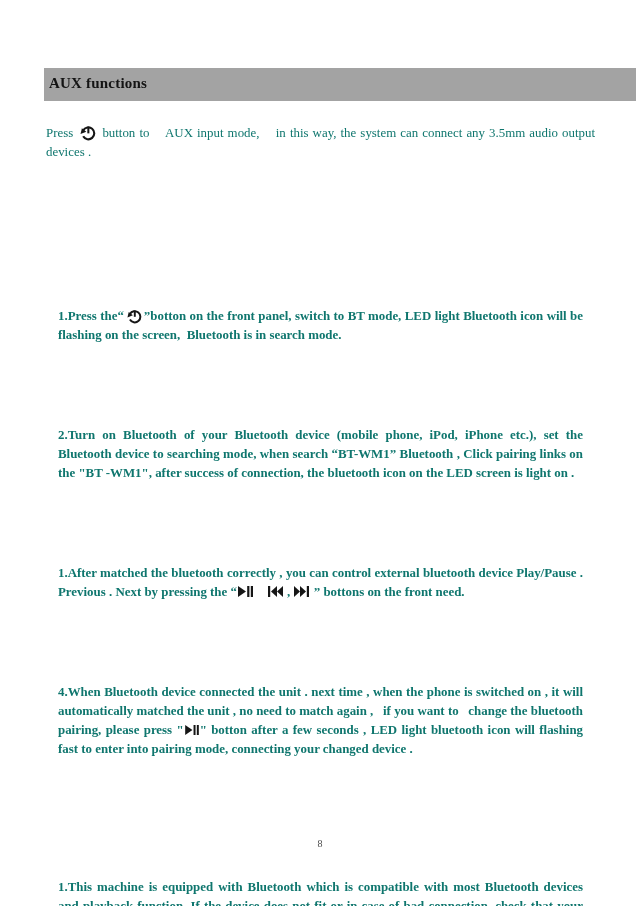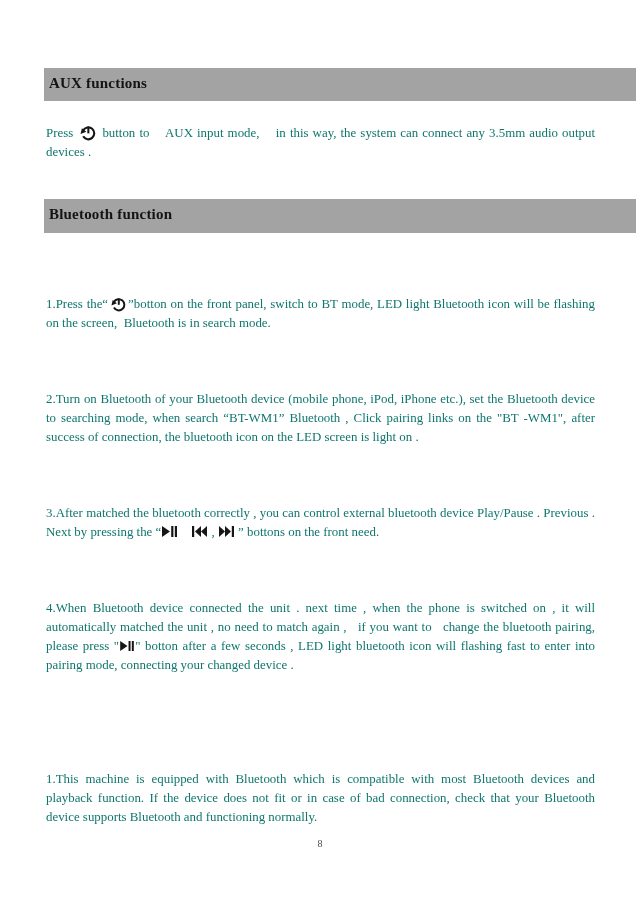--- a/index.html
+++ b/index.html
@@ -30,21 +30,21 @@
     position:absolute;
     left:46px;width:549px;
     font-size:12.9px;
     line-height:19px;
     text-align:justify;
     white-space:pre-wrap;
     color:#0f766e;
   }
   .aux-body{top:124px;}
   .bt-body{top:257px;}
-  .body-block p{margin:0;}
+  .body-block p{margin:12px;font-weight:bold;}
   .icn{display:inline-block;vertical-align:middle;}
   .icn svg{display:block;}
   .icn-source{margin:0 2px;vertical-align:-4px;}
   .icn-media{margin:0 1px;vertical-align:-1px;}
   .page-number{
     position:absolute;
     top:838px;left:0;width:640px;
     text-align:center;
     font-size:10px;
     color:#4a4a4a;
@@ -58,34 +58,31 @@
   <div class="section-bar bar-aux">
     <span class="bar-title">AUX functions</span>
   </div>
 
   <div class="body-block aux-body"><span>Press </span><span class="icn icn-source"><svg width="17" height="17" viewBox="0 0 20 20">
           <path d="M4.9,14.5 A7,7 0 1 0 4.9,7.5" fill="none" stroke="#161616" stroke-width="2.5"></path>
           <polygon points="1.8,11.8 3.4,4.9 8.6,9.2" fill="#161616"></polygon>
           <line x1="11" y1="3.2" x2="11" y2="11" stroke="#161616" stroke-width="2.4"></line>
         </svg></span><span> button to    AUX input mode,    in this way, the system can connect any 3.5mm audio output devices .</span></div>
 
-  <div class="section-bar bar-bt">
-    <span class="bar-title">Bluetooth function</span>
-  </div>
 
   <div class="body-block bt-body">
     <p><span>1.Press the“</span><span class="icn icn-source"><svg width="16" height="16" viewBox="0 0 20 20">
             <path d="M4.9,14.5 A7,7 0 1 0 4.9,7.5" fill="none" stroke="#161616" stroke-width="2.5"></path>
             <polygon points="1.8,11.8 3.4,4.9 8.6,9.2" fill="#161616"></polygon>
             <line x1="11" y1="3.2" x2="11" y2="11" stroke="#161616" stroke-width="2.4"></line>
           </svg></span><span>”botton on the front panel, switch to BT mode, LED light Bluetooth icon will be flashing on the screen,  Bluetooth is in search mode.</span></p>
 
     <p><span>2.Turn on Bluetooth of your Bluetooth device (mobile phone, iPod, iPhone etc.), set the Bluetooth device to searching mode, when search “BT-WM1” Bluetooth , Click pairing links on the "BT -WM1", after success of connection, the bluetooth icon on the LED screen is light on .</span></p>
 
-    <p><span>3.After matched the bluetooth correctly , you can control external bluetooth device Play/Pause . Previous . Next by pressing the “</span><span class="icn icn-media"><svg width="15" height="11" viewBox="0 0 15 11">
+    <p><span>1.After matched the bluetooth correctly , you can control external bluetooth device Play/Pause . Previous . Next by pressing the “</span><span class="icn icn-media"><svg width="15" height="11" viewBox="0 0 15 11">
             <polygon points="0,0 8,5.5 0,11" fill="#161616"></polygon>
             <rect x="9.2" y="0" width="2.2" height="11" fill="#161616"></rect>
             <rect x="12.8" y="0" width="2.2" height="11" fill="#161616"></rect>
           </svg></span><span>    </span><span class="icn icn-media"><svg width="15" height="11" viewBox="0 0 15 11">
             <rect x="0" y="0" width="2.2" height="11" fill="#161616"></rect>
             <polygon points="9,0 3,5.5 9,11" fill="#161616"></polygon>
             <polygon points="15,0 9,5.5 15,11" fill="#161616"></polygon>
           </svg></span><span> , </span><span class="icn icn-media"><svg width="15" height="11" viewBox="0 0 15 11">
             <polygon points="0,0 6,5.5 0,11" fill="#161616"></polygon>
             <polygon points="6,0 12,5.5 6,11" fill="#161616"></polygon>

